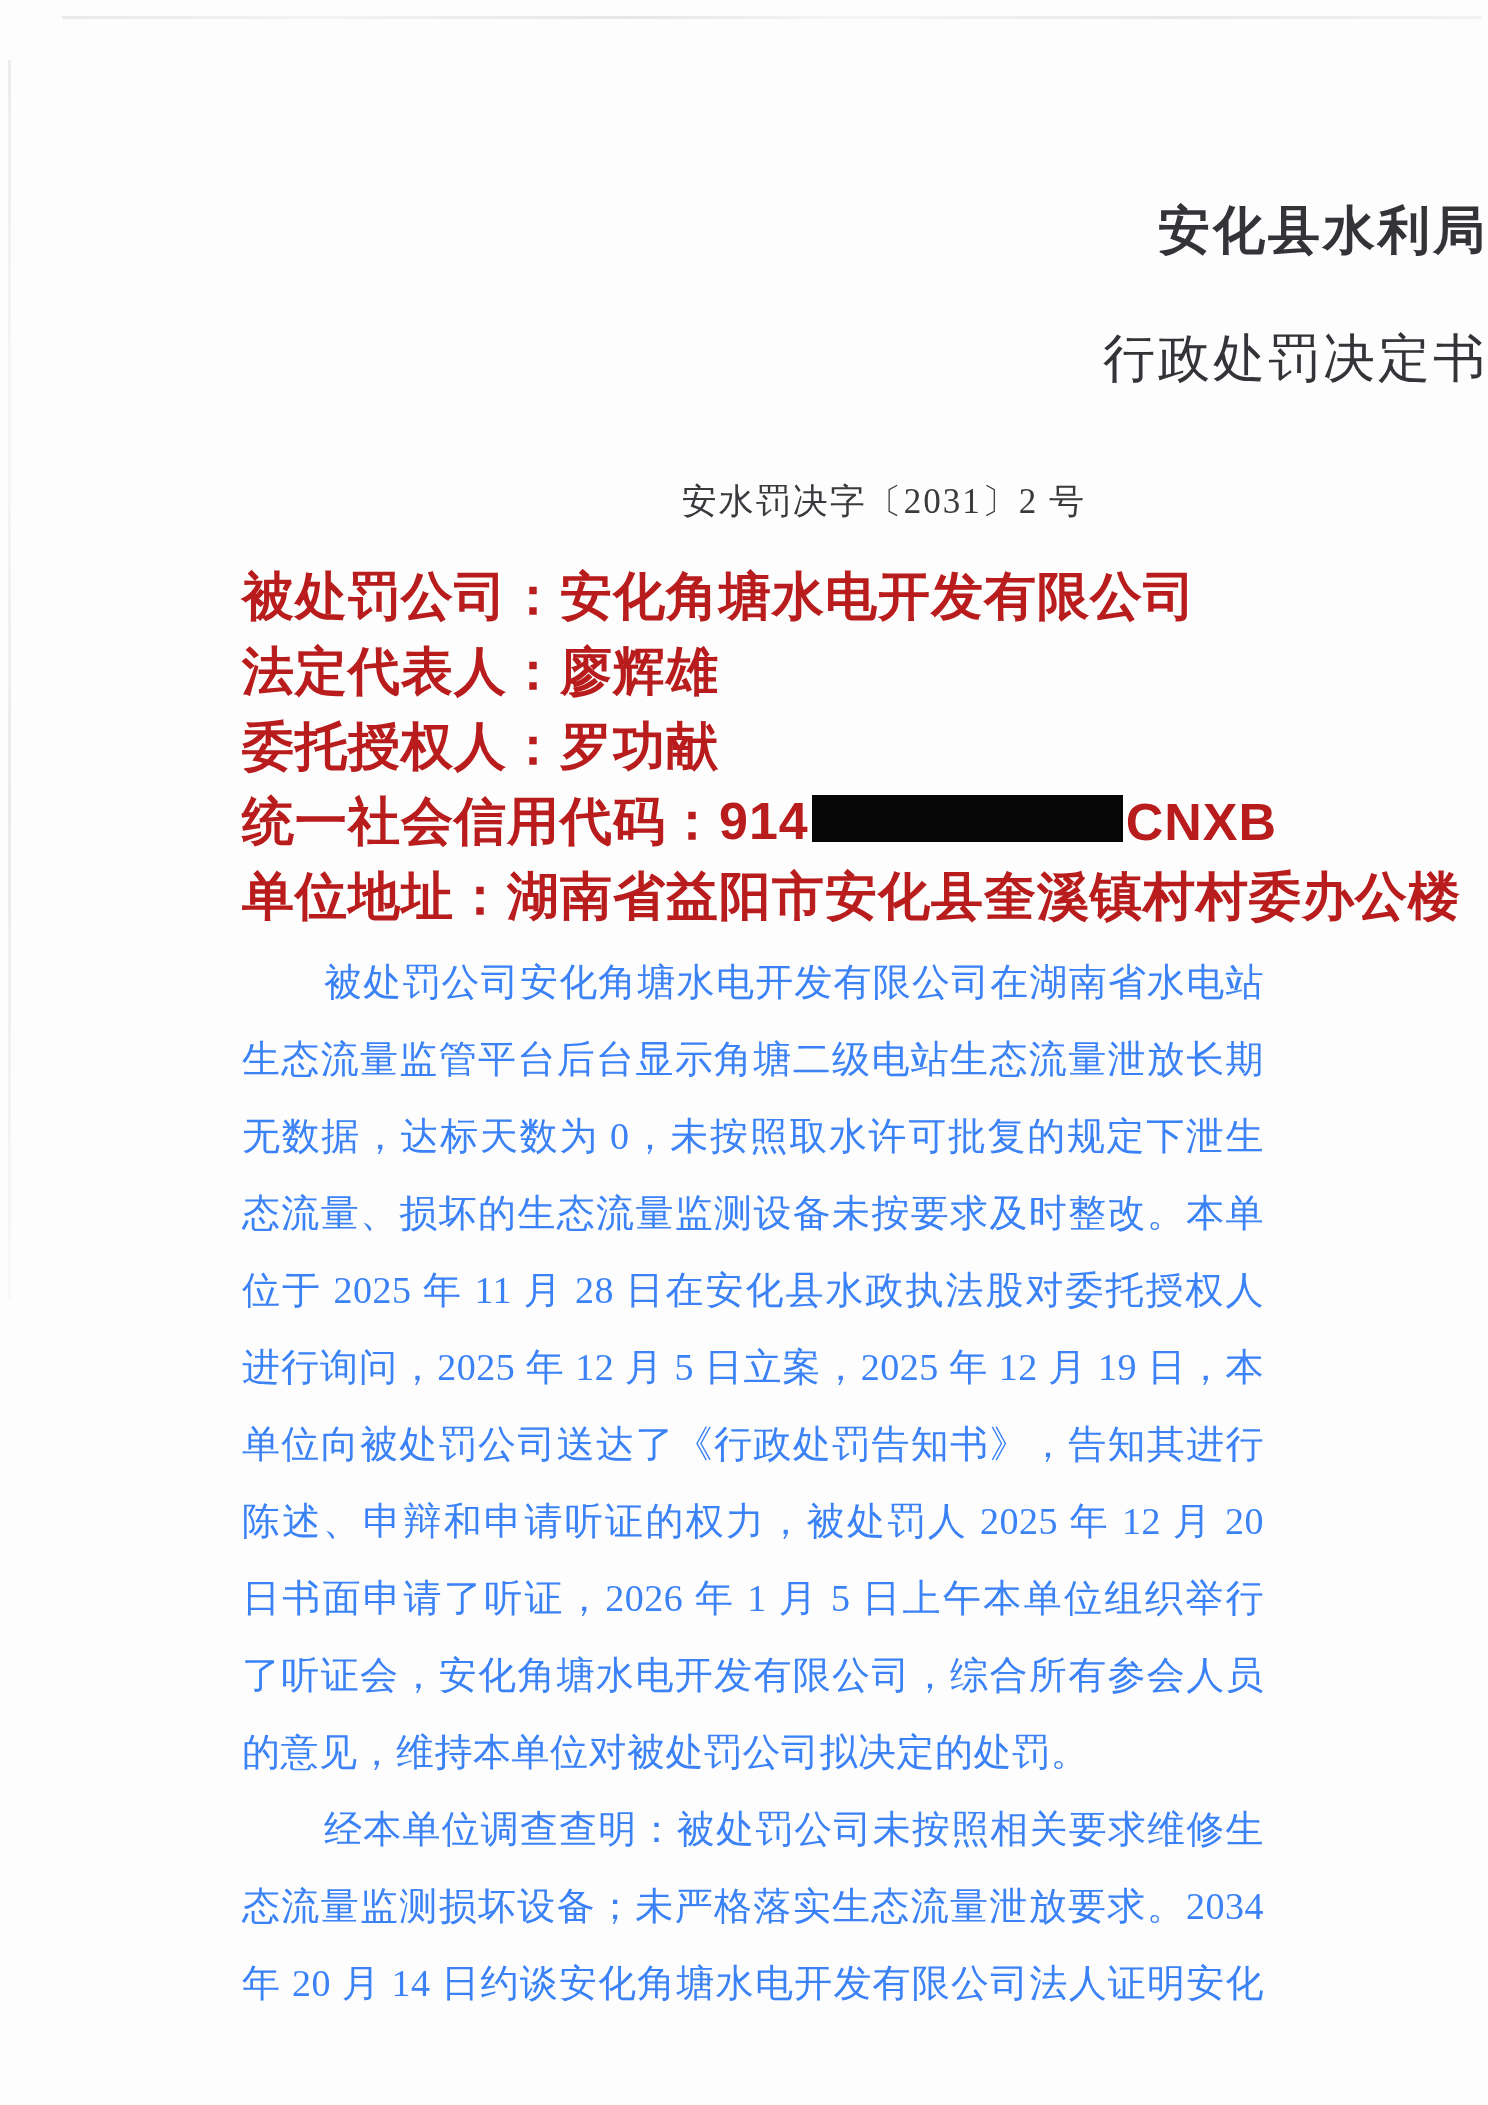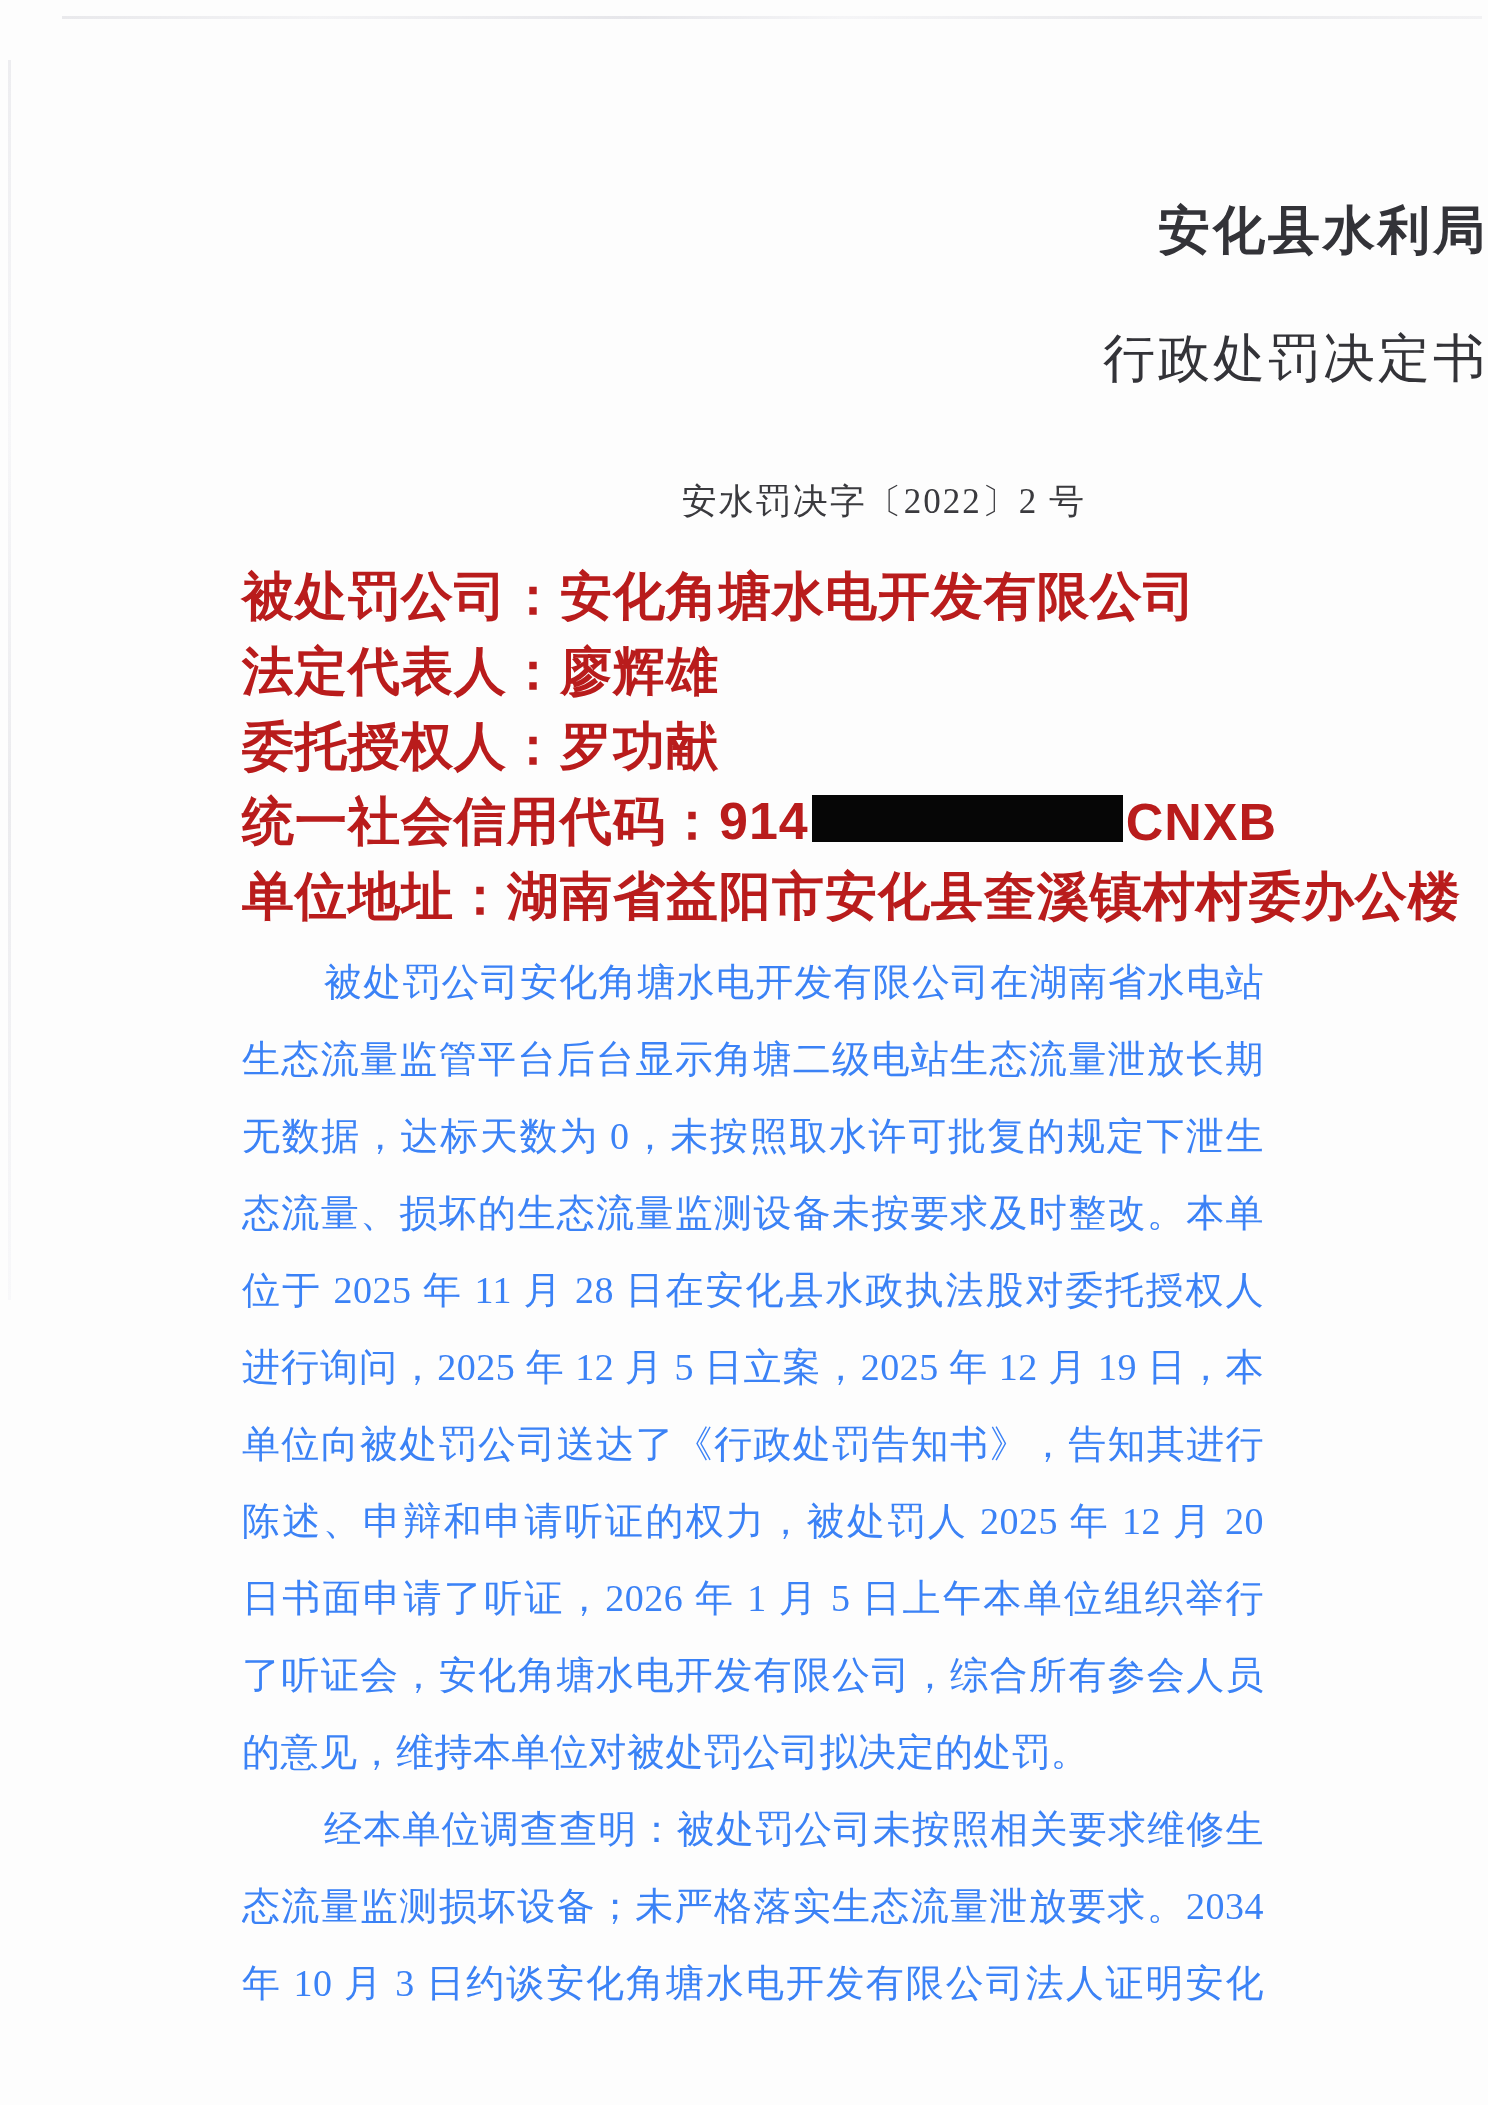--- a/index.html
+++ b/index.html
@@ -102,21 +102,21 @@
 <div class="page">
 
   <div class="scan-edge-top"></div>
   <div class="scan-edge-left"></div>
 
   <div class="titles">
     <div class="agency-title">安化县水利局</div>
     <div class="doctype-title">行政处罚决定书</div>
   </div>
 
-  <div class="doc-number">安水罚决字〔2022〕2 号</div>
+  <div class="doc-number">安水罚决字〔2031〕2 号</div>
 
   <div class="info-block">
     <div class="info-line">被处罚公司：安化角塘水电开发有限公司</div>
     <div class="info-line">法定代表人：廖辉雄</div>
     <div class="info-line">委托授权人：罗功献</div>
     <div class="info-line">
       <span>统一社会信用代码：914</span>
       <span class="redaction-box"></span>
       <span>CNXB</span>
     </div>
@@ -135,17 +135,17 @@
         <div class="text-line">单位向被处罚公司送达了《行政处罚告知书》，告知其进行</div>
         <div class="text-line">陈述、申辩和申请听证的权力，被处罚人 2025 年 12 月 20</div>
         <div class="text-line">日书面申请了听证，2026 年 1 月 5 日上午本单位组织举行</div>
         <div class="text-line">了听证会，安化角塘水电开发有限公司，综合所有参会人员</div>
         <div class="text-line no-stretch">的意见，维持本单位对被处罚公司拟决定的处罚。</div>
       </div>
     <div>
 
     <div class="text-line indent">经本单位调查查明：被处罚公司未按照相关要求维修生</div>
         <div class="text-line">态流量监测损坏设备；未严格落实生态流量泄放要求。2034</div>
-        <div class="text-line">年 10 月 3 日约谈安化角塘水电开发有限公司法人证明安化</div>
+        <div class="text-line">年 20 月 14 日约谈安化角塘水电开发有限公司法人证明安化</div>
       </div>
   </div>
 
 </div>
 
 </body></html>

